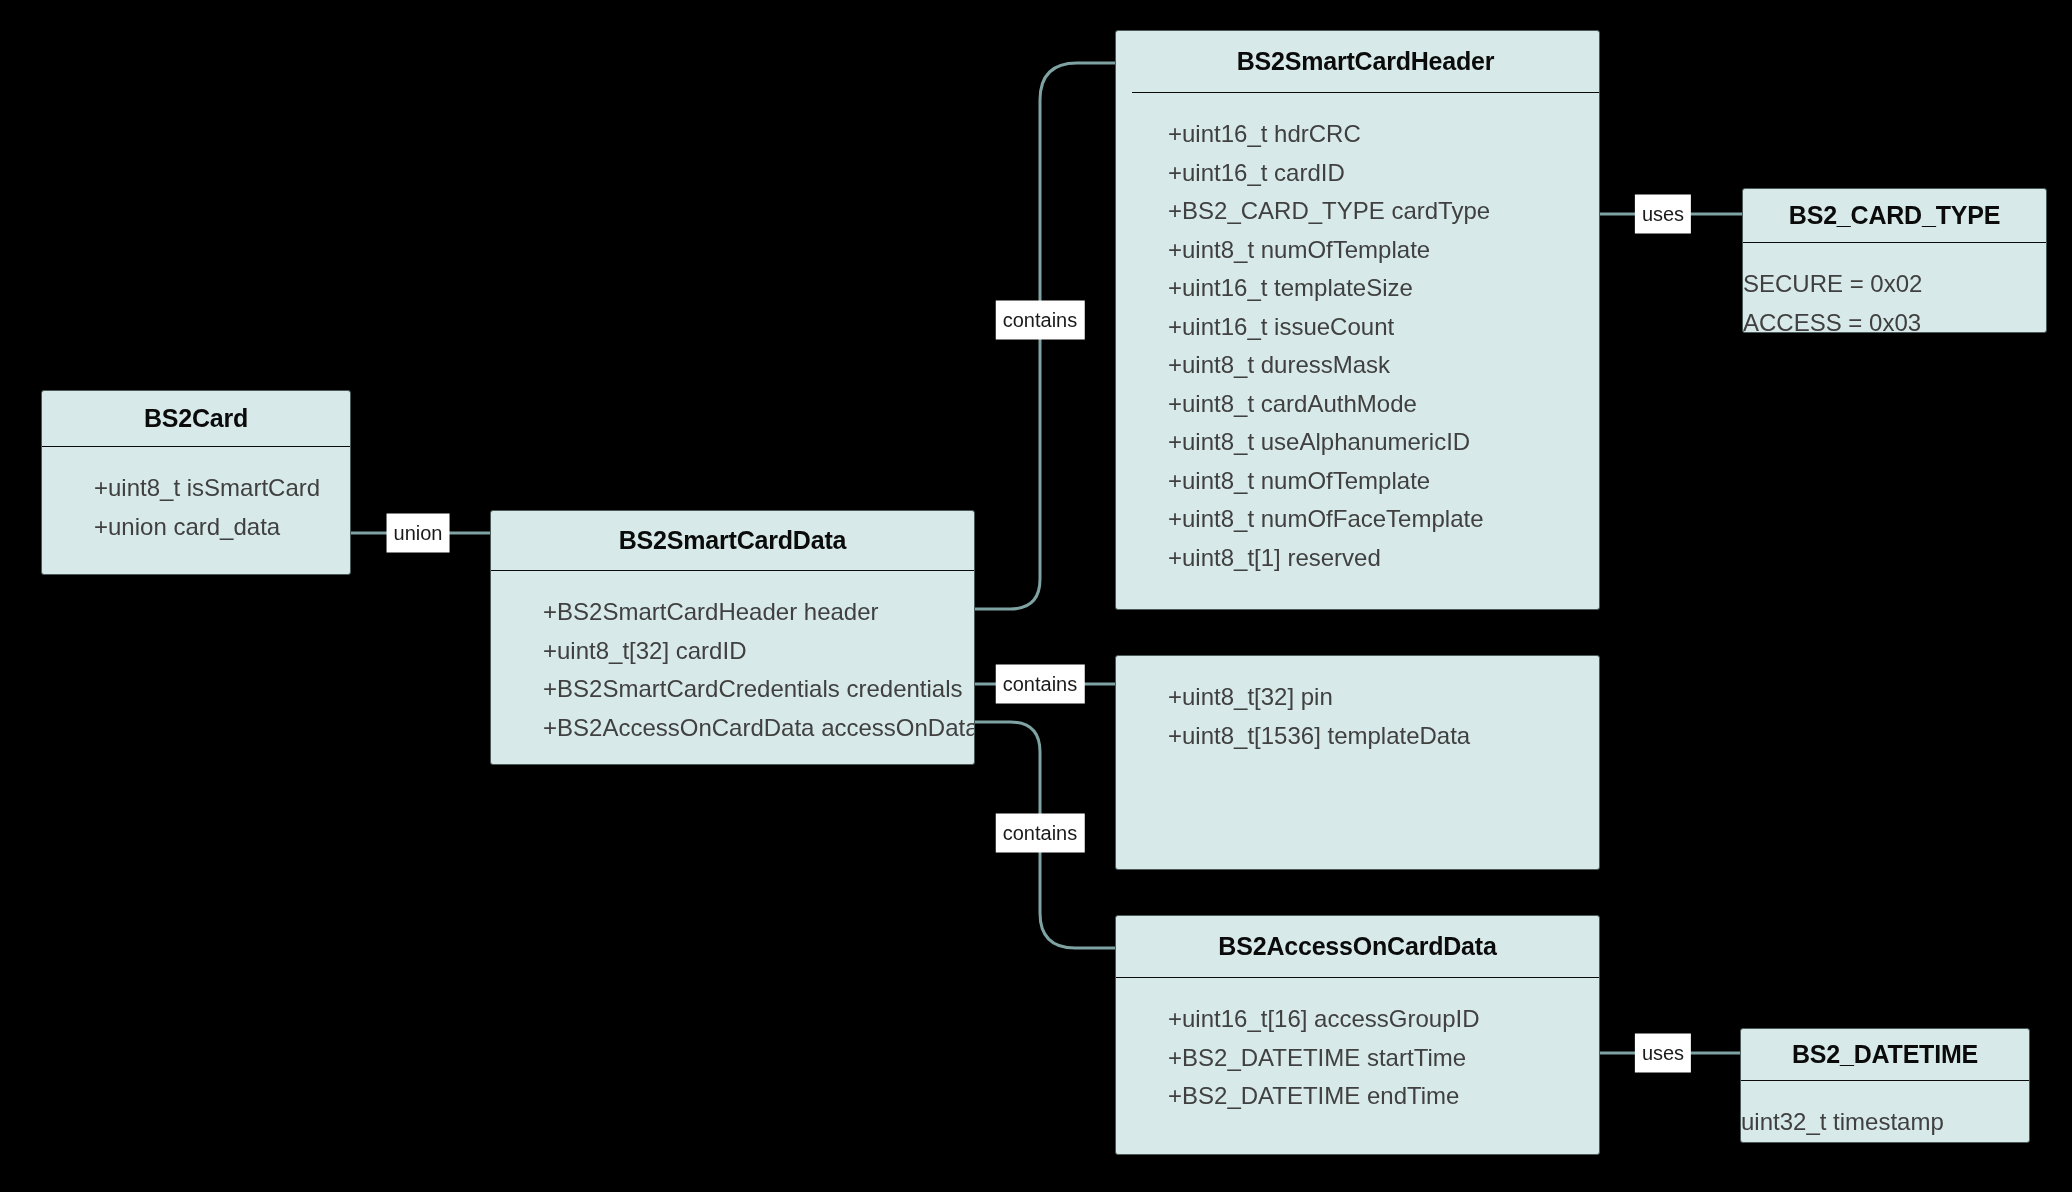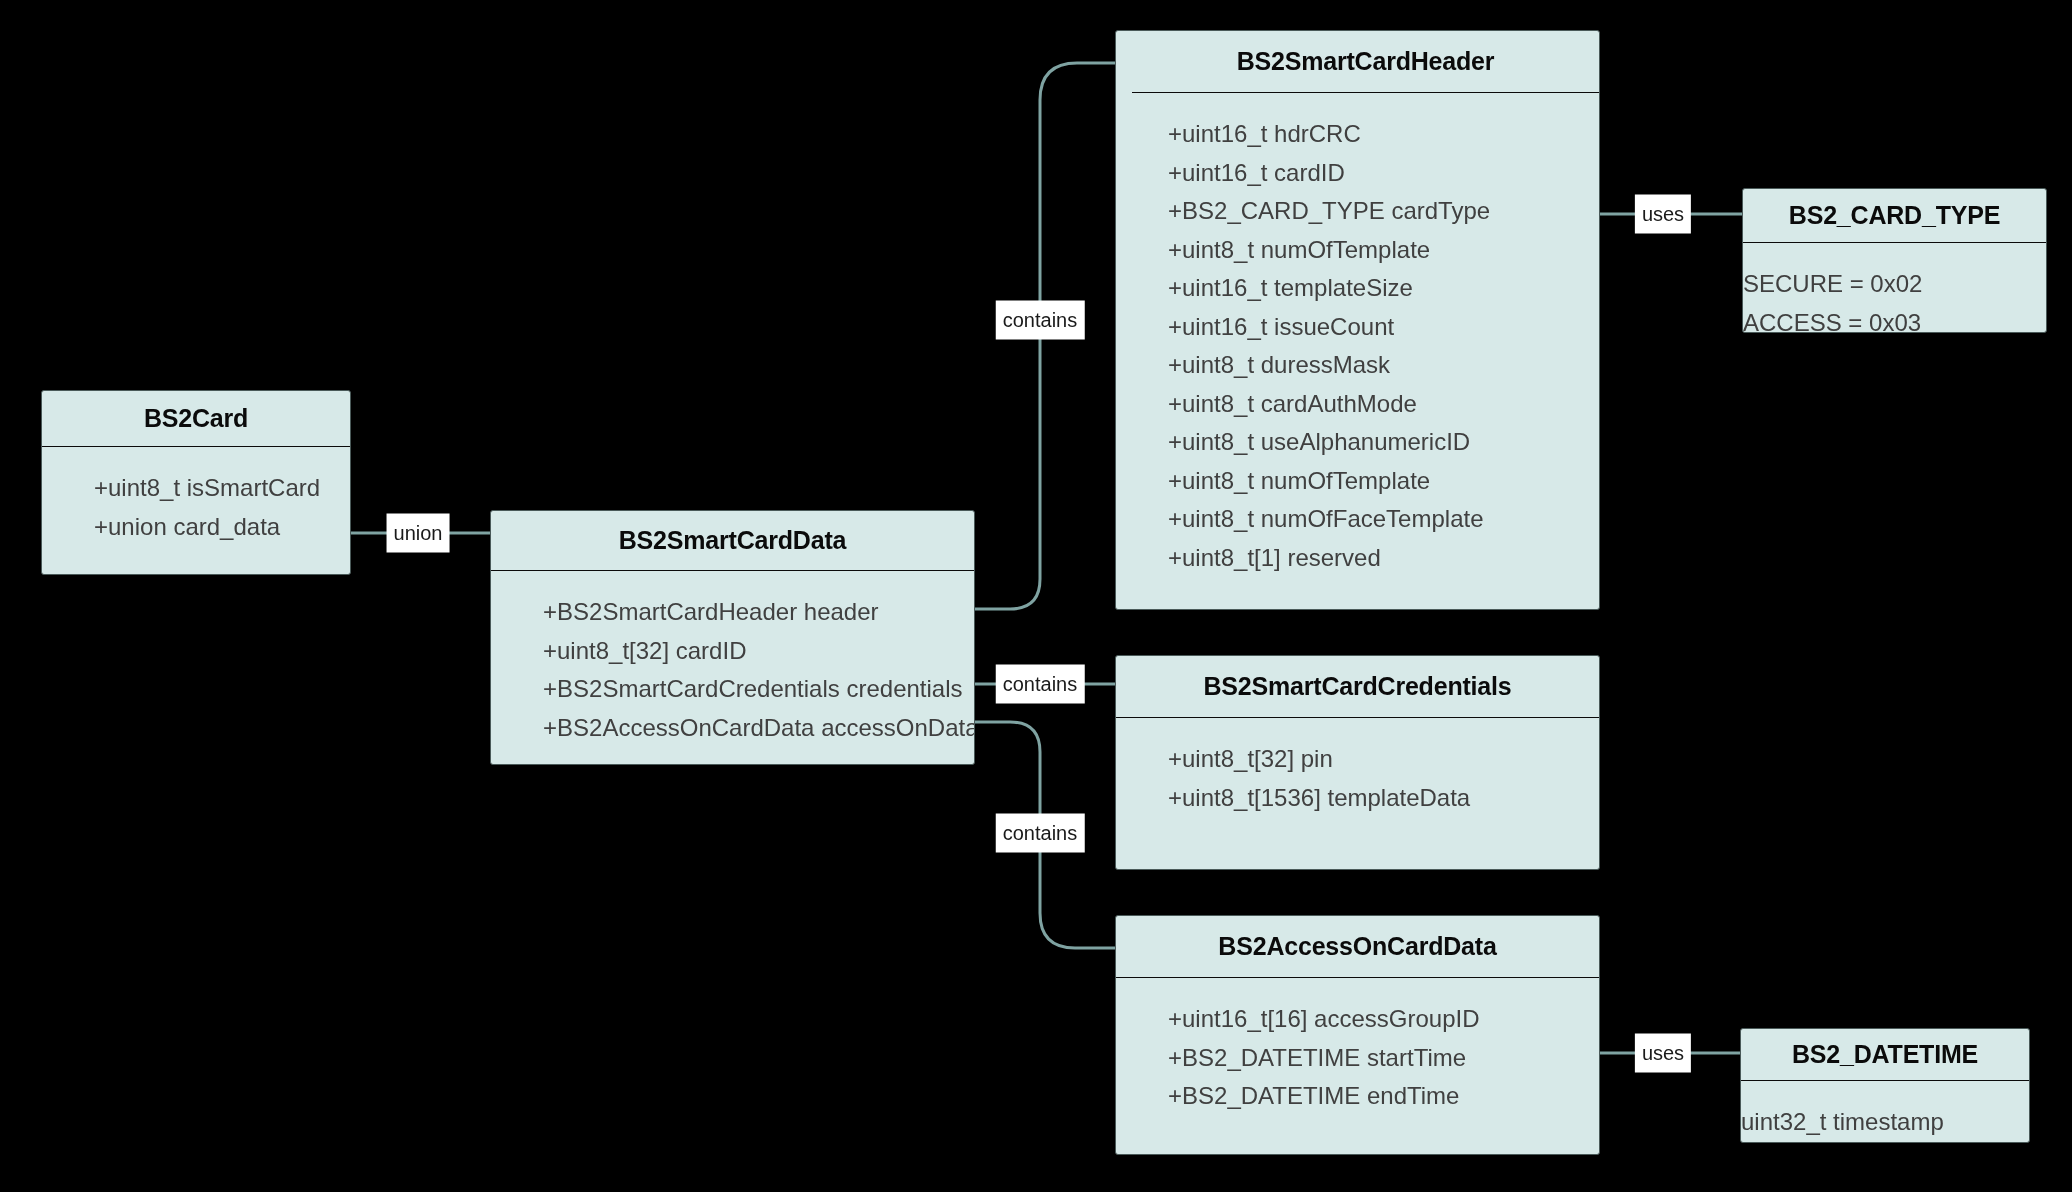--- a/index.html
+++ b/index.html
@@ -120,21 +120,20 @@
           <div class="attr">+uint16_t issueCount</div>
           <div class="attr">+uint8_t duressMask</div>
           <div class="attr">+uint8_t cardAuthMode</div>
           <div class="attr">+uint8_t useAlphanumericID</div>
           <div class="attr">+uint8_t numOfTemplate</div>
           <div class="attr">+uint8_t numOfFaceTemplate</div>
           <div class="attr">+uint8_t[1] reserved</div>
         </div>
       </div>
       <div class="node" style="left: 1115px; top: 655px; width: 485px; height: 215px;">
-        <div class="node-title" style="height: 62px;">BS2SmartCardCredentials</div>
         <div class="node-body">
           <div class="attr">+uint8_t[32] pin</div>
           <div class="attr">+uint8_t[1536] templateData</div>
         </div>
       </div>
       <div class="node" style="left: 1115px; top: 915px; width: 485px; height: 240px;">
         <div class="node-title" style="height: 62px;">BS2AccessOnCardData</div>
         <div class="node-body">
           <div class="attr">+uint16_t[16] accessGroupID</div>
           <div class="attr">+BS2_DATETIME startTime</div>

